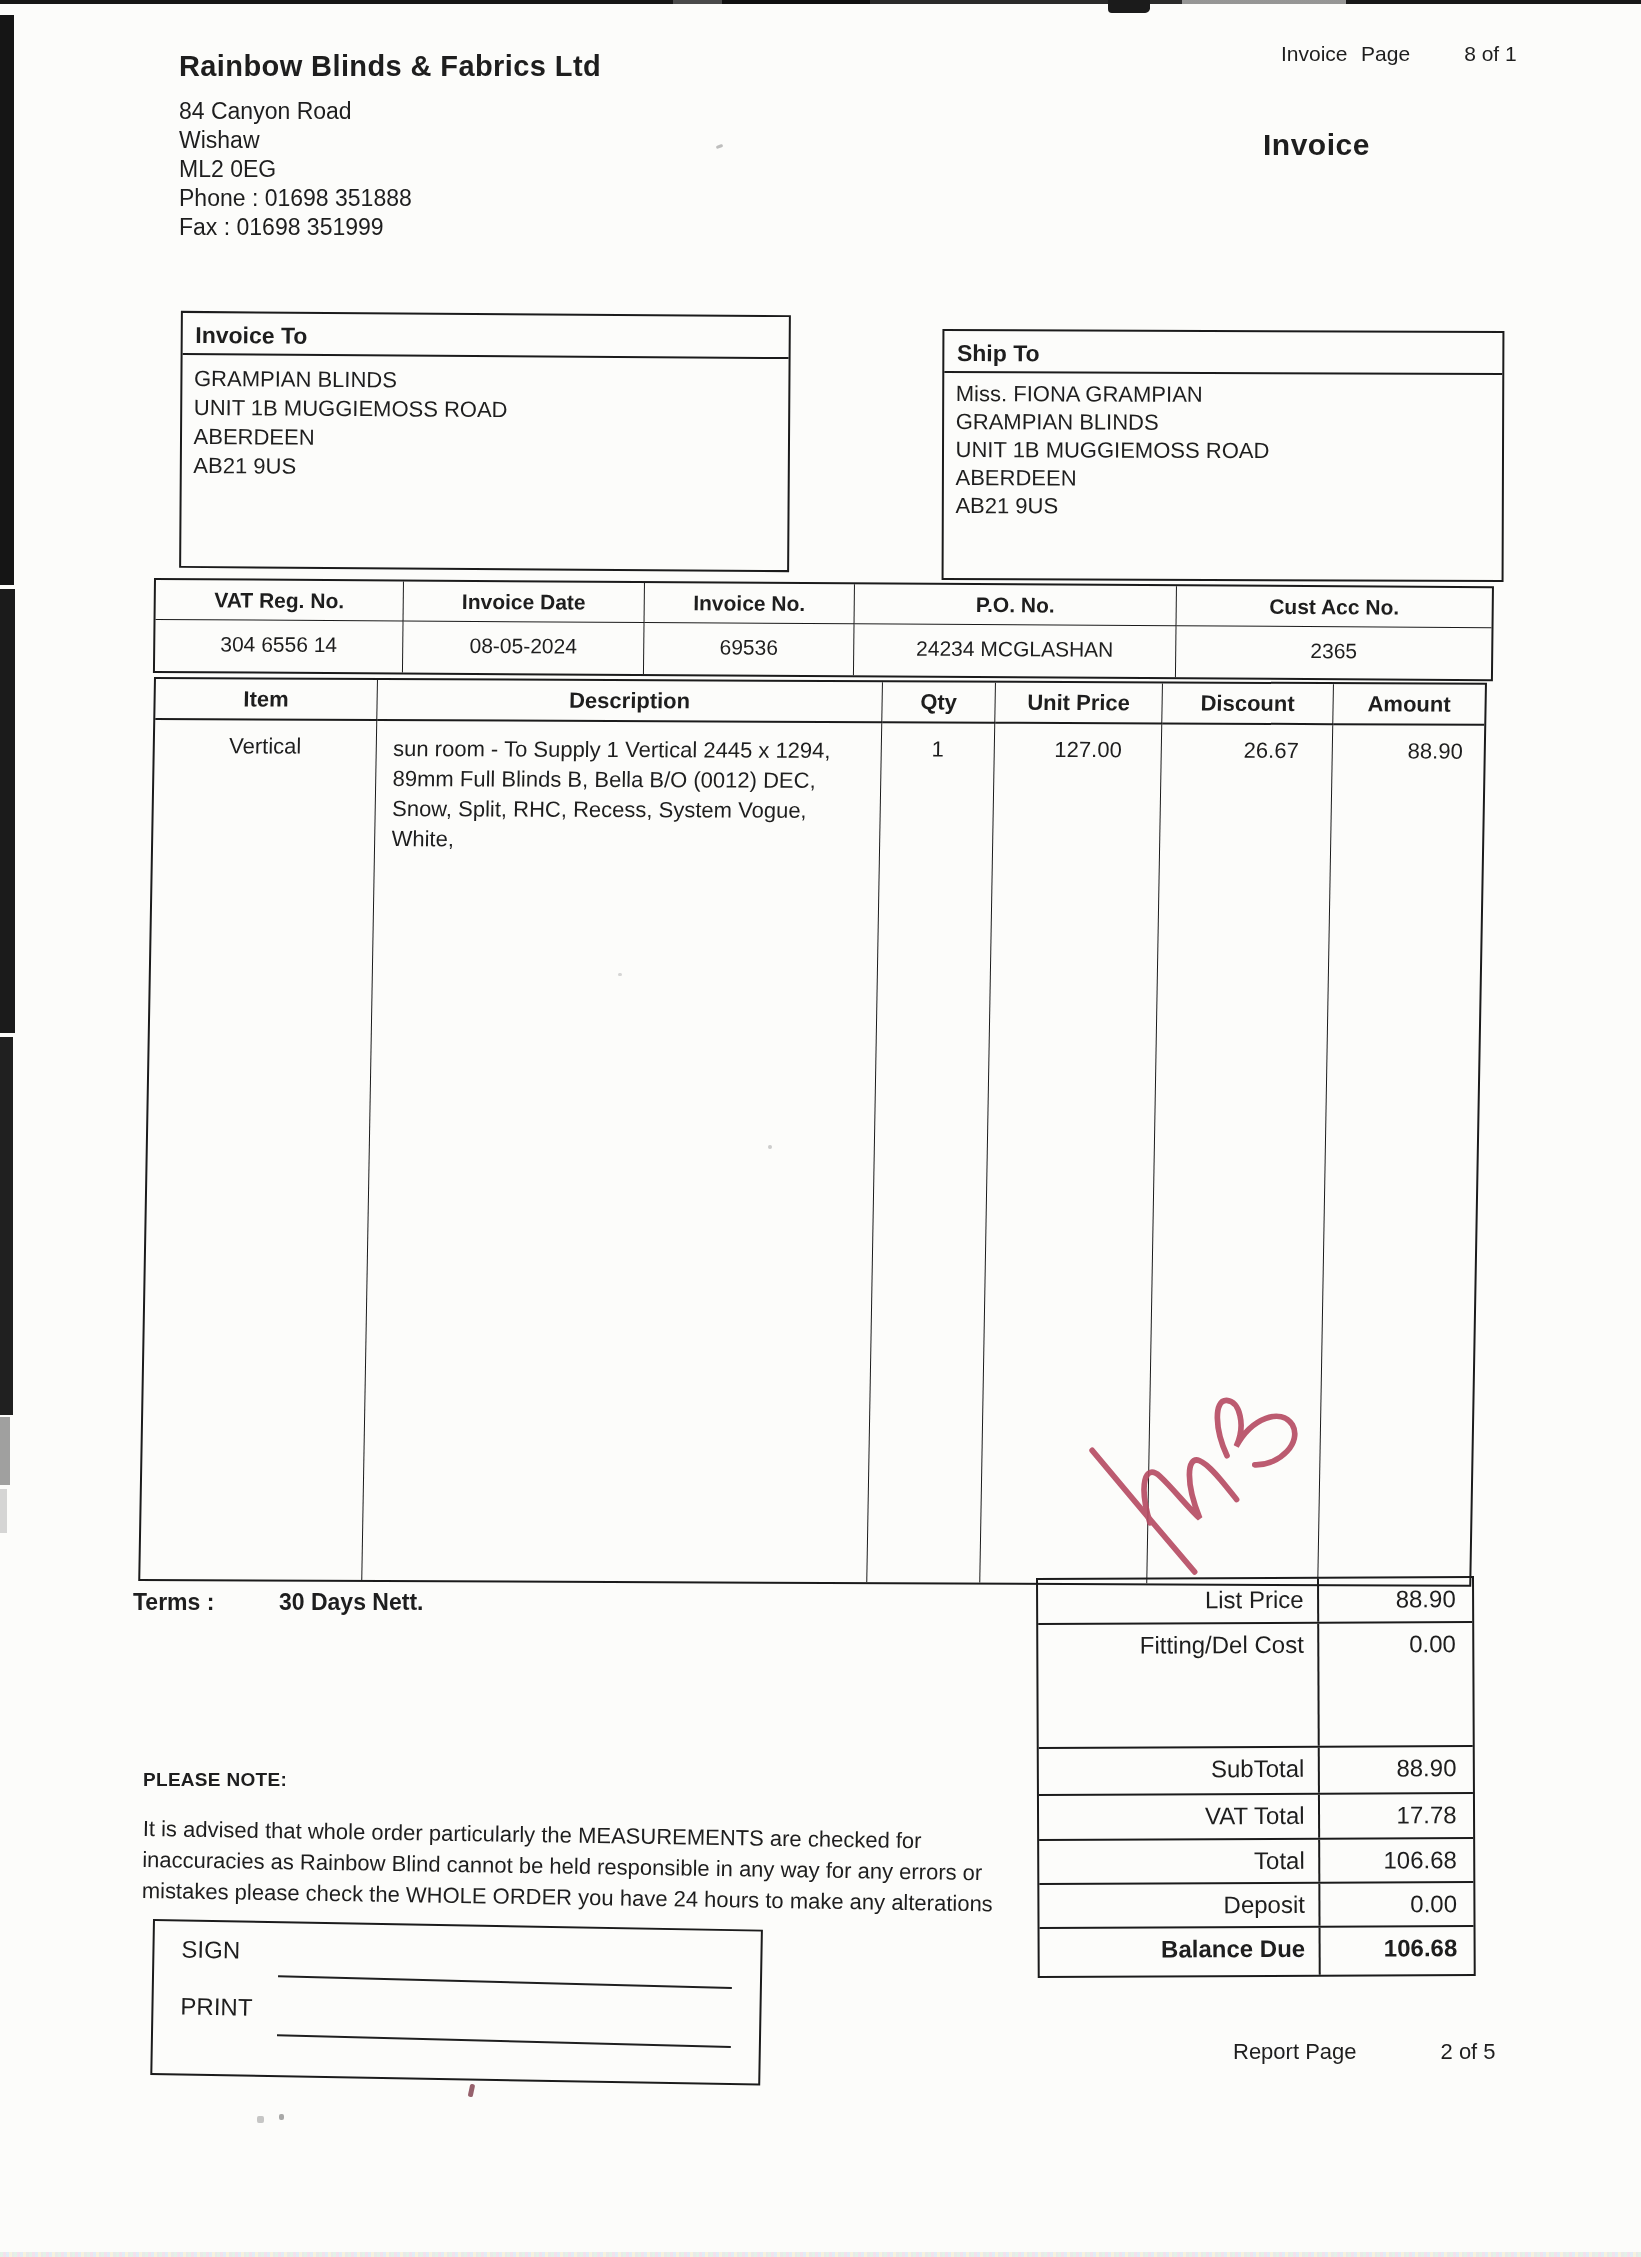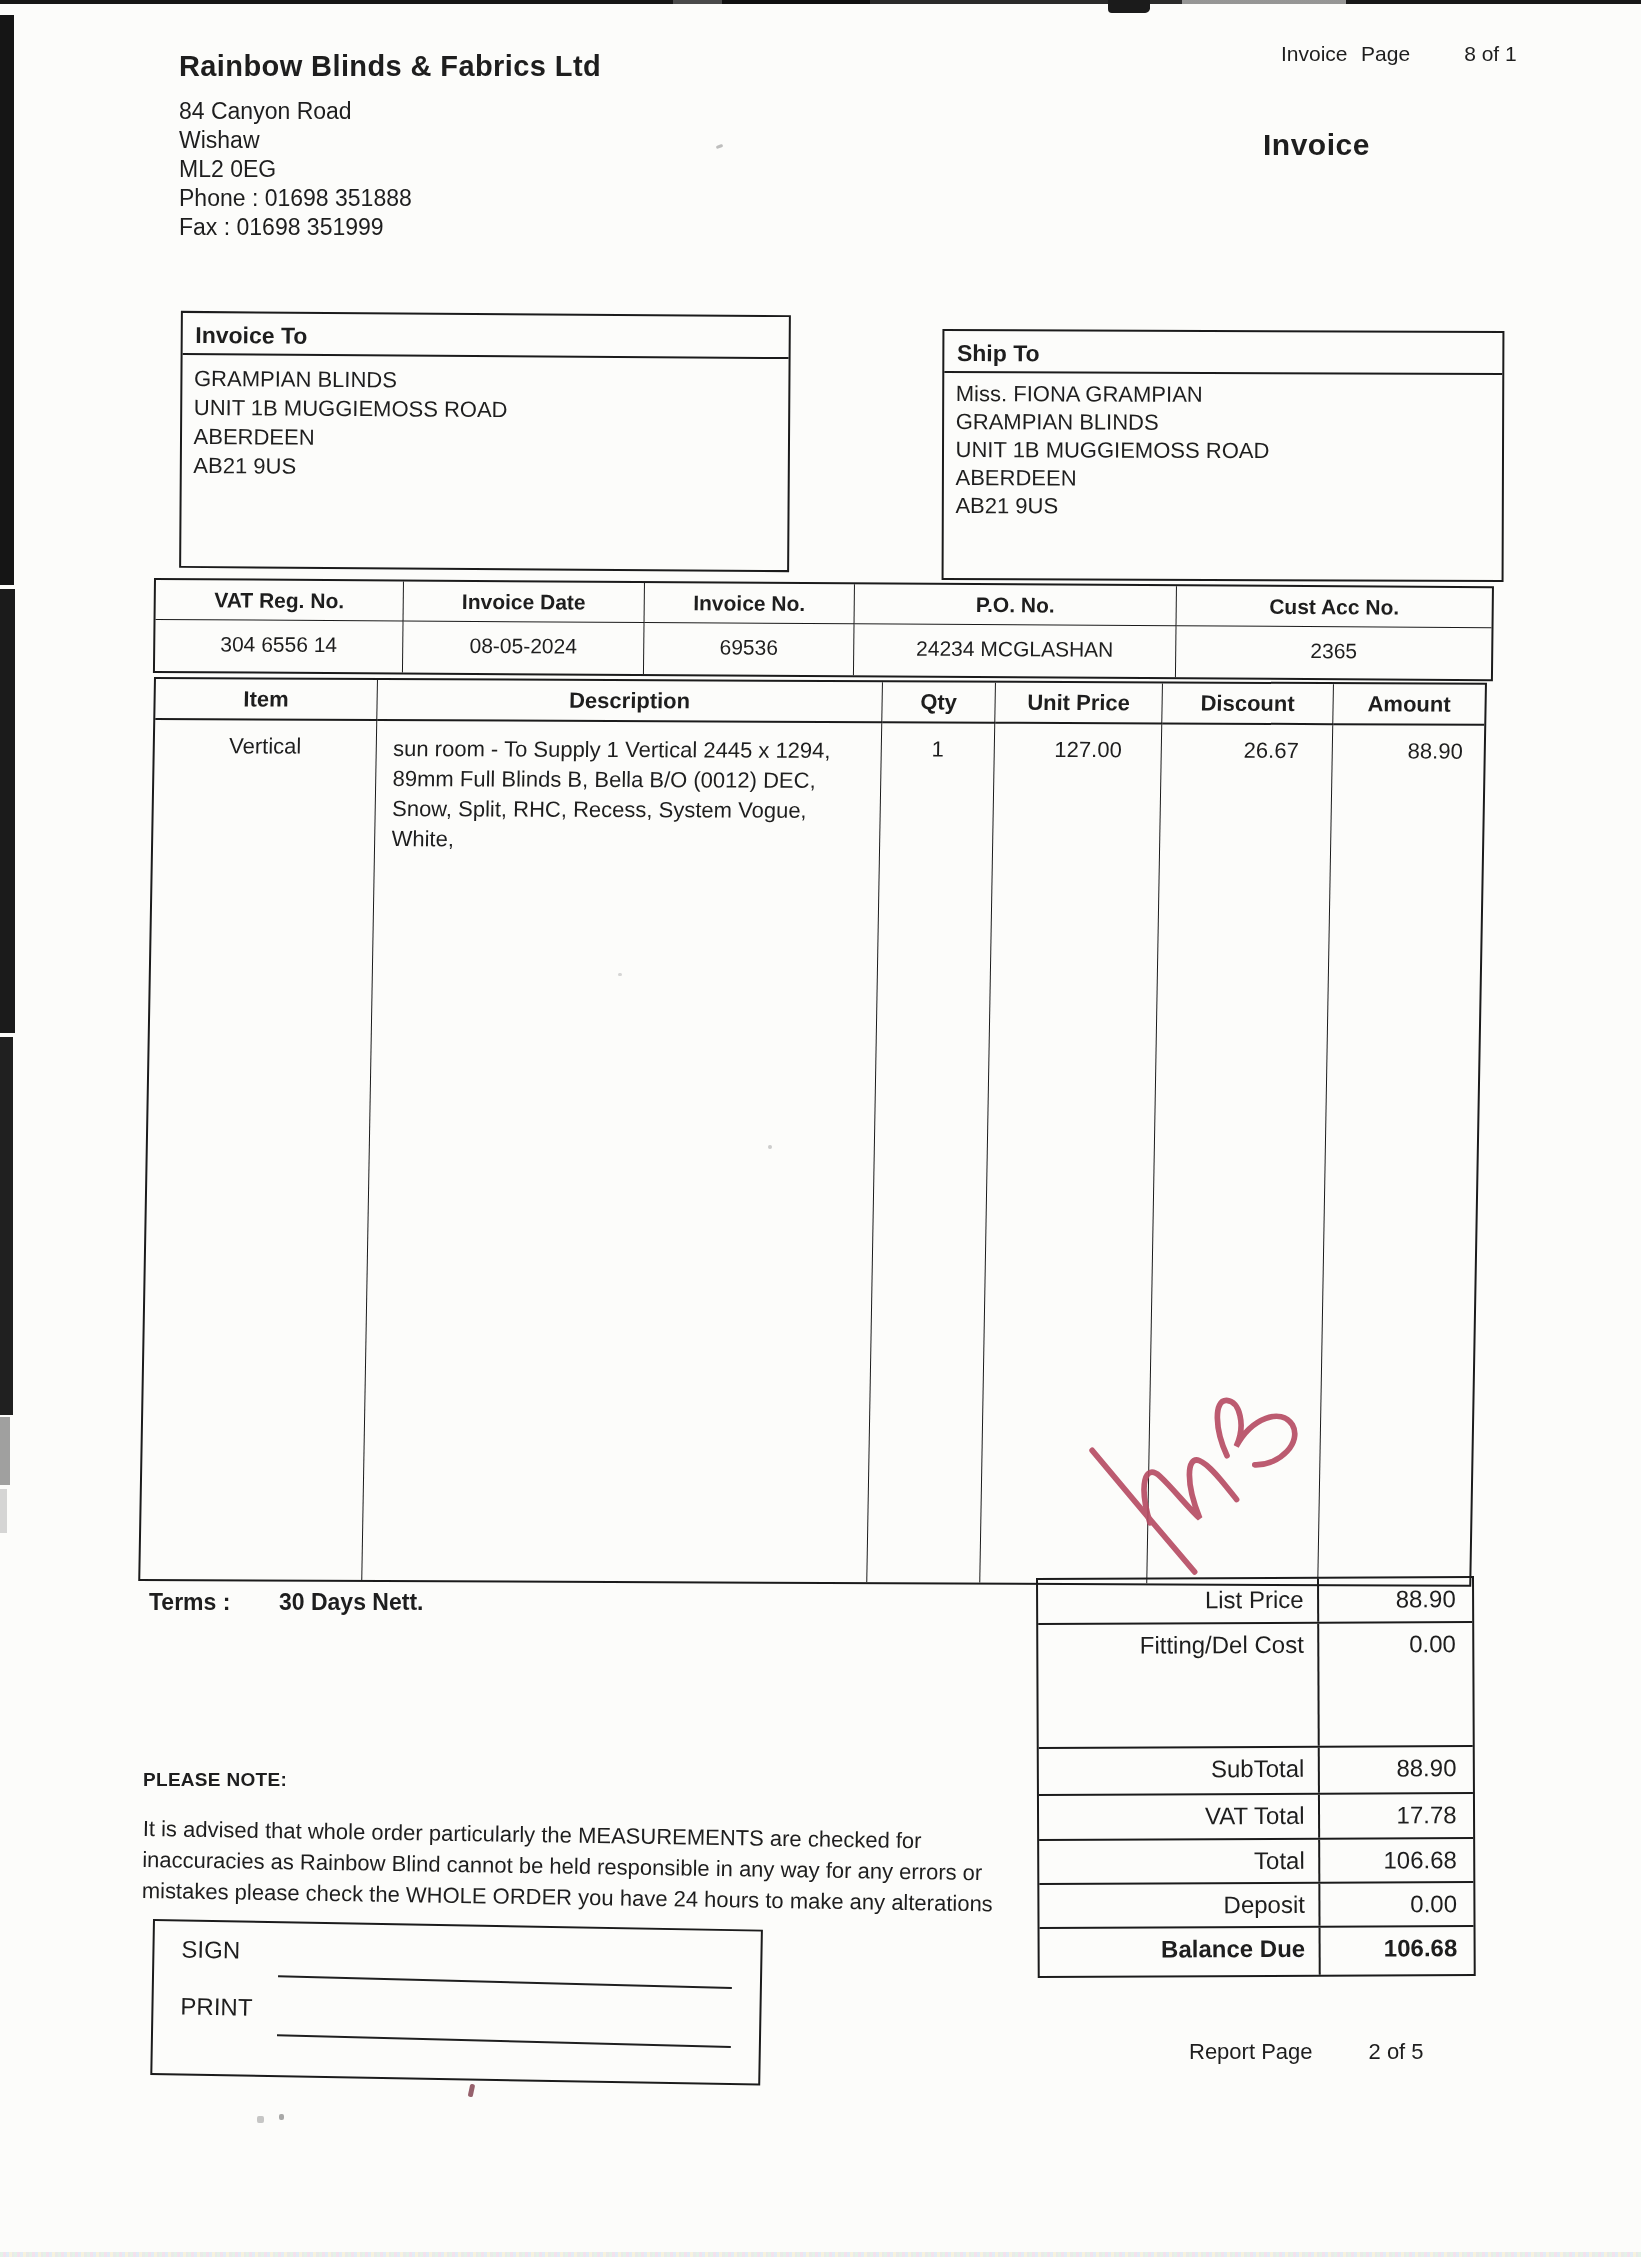--- a/index.html
+++ b/index.html
@@ -69,21 +69,21 @@
   .it-b.cell-num{text-align:right;}
   .it-b.cell-unit{padding-right:39px;}
   .it-b.cell-disc{padding-right:33px;}
   .it-b.cell-amt{padding-right:21px;}
 
   
   .mb-mark{position:absolute;left:1081px;top:1350px;width:251px;height:222px;
     transform:rotate(-27deg);opacity:.9;}
 
   
-  .terms-label{position:absolute;left:149px;top:1589px;font-size:23px;font-weight:bold;}
+  .terms-label{position:absolute;left:133px;top:1589px;font-size:23px;font-weight:bold;}
   .terms-value{position:absolute;left:279px;top:1589px;font-size:23px;font-weight:bold;}
   .bank{position:absolute;left:279px;top:1639px;font-size:23px;font-weight:bold;line-height:30px;}
   .please-note{position:absolute;left:143px;top:1769px;font-size:19px;font-weight:bold;letter-spacing:0.3px;}
   .note-body{position:absolute;left:143px;top:1813px;width:869px;font-size:22px;line-height:31px;
     transform:rotate(.9deg);transform-origin:left top;}
 
   
   .totals{position:absolute;left:1036px;top:1578px;width:438px;border:2.4px solid #1b1b1b;
     box-sizing:border-box;transform:rotate(-.25deg);transform-origin:left top;}
   .t-row{display:grid;grid-template-columns:281px 1fr;}
@@ -103,21 +103,21 @@
   
   .sign-box{position:absolute;left:153px;top:1919px;width:610px;height:156px;
     border:2.4px solid #1b1b1b;box-sizing:border-box;transform:rotate(1deg);transform-origin:left top;}
   .sign-label{position:absolute;left:27px;top:13.5px;font-size:24px;}
   .print-label{position:absolute;left:27px;top:71px;font-size:24px;}
   .sign-line{position:absolute;height:2.4px;background:#1f1f1f;transform:rotate(.5deg);}
   .sign-line.l1{left:124px;top:54px;width:454px;}
   .sign-line.l2{left:124px;top:113px;width:454px;}
 
   
-  .report-meta{position:absolute;left:1189px;top:2039px;font-size:22px;display:flex;gap:56px;}
+  .report-meta{position:absolute;left:1233px;top:2039px;font-size:22px;display:flex;gap:84px;}
 </style>
 </head>
 <body>
 
 <div class="page">
 
   <div class="top-line"></div>
   <div class="top-blob"></div>
   <div class="left-strip-a"></div>
   <div class="left-strip-b"></div>

